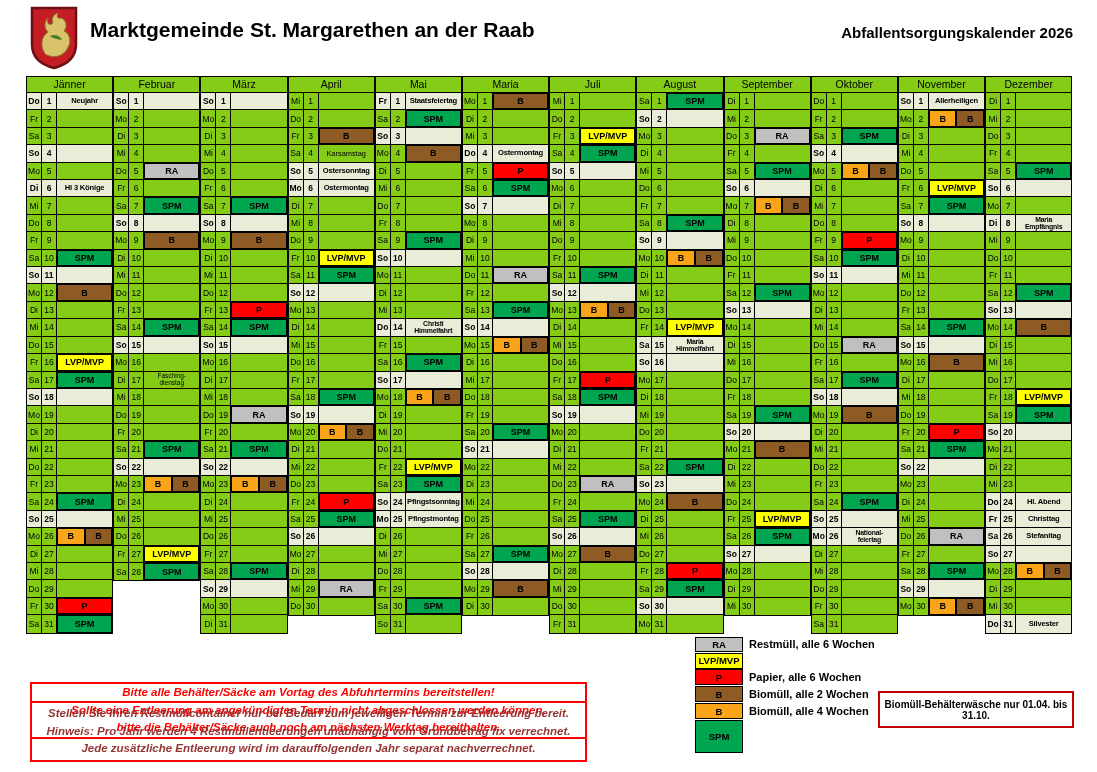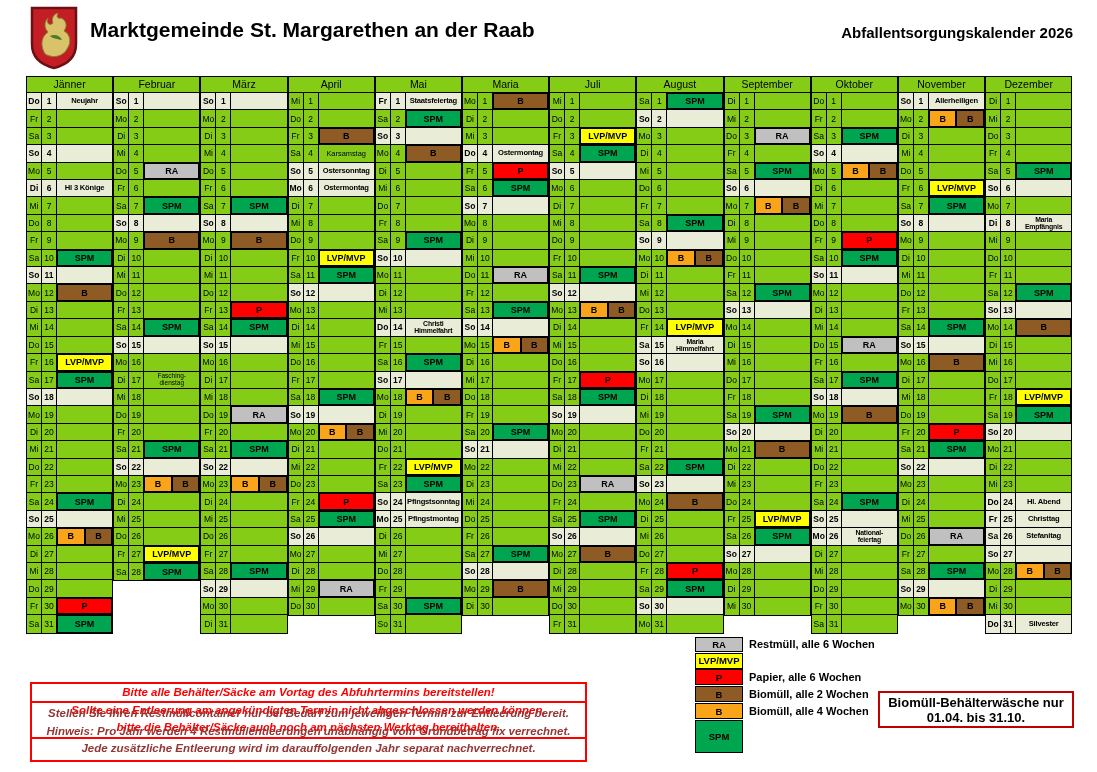--- a/index.html
+++ b/index.html
@@ -45,21 +45,21 @@
   
   .legend{position:absolute;left:695px;top:636px;}
   .legend-row{display:flex;align-items:center;}
   .swatch{width:48px;height:15.5px;box-sizing:border-box;border:1.8px solid var(--border);
           display:flex;align-items:center;justify-content:center;
           font-size:9.5px;font-weight:bold;flex:none;}
   .swatch.tall{height:33px;}
   .legend-label{margin-left:6px;font-size:11px;font-weight:bold;white-space:pre-line;line-height:1.55;}
   .bio-box{position:absolute;left:878px;top:691px;width:196px;height:37px;box-sizing:border-box;
            border:2.5px solid var(--bio-border);display:flex;align-items:center;justify-content:center;
-           text-align:center;font-size:13px;font-weight:bold;}
+           text-align:center;font-size:10px;font-weight:bold;}
 </style>
 </head>
 <body style="--sunday-bg: #E9ECD6; --border: #000000; --notice-red: #FF0000; --notice-dark-red: #943634; --bio-border: #C00000;">
 
 <svg class="crest" viewBox="0 0 48 64" aria-hidden="true">
   <path d="M2 2 H46 V38 C46 52 36 59 24 62 C12 59 2 52 2 38 Z" fill="#C41E25" stroke="#6E1013" stroke-width="2.5"></path>
   <path d="M14 46 C10 38 12 30 18 26 C14 22 14 16 18 12 C16 18 20 20 23 17 C21 12 24 8 28 7 C26 11 28 13 31 12 C36 14 38 20 34 25 C40 28 42 36 37 43 C34 49 26 52 20 50 C16 49 15 48 14 46 Z" fill="#D9C36A" stroke="#8A7A33" stroke-width="1"></path>
   <path d="M20 30 C24 28 30 29 32 34 C28 33 23 33 20 30 Z" fill="#4E7A2E"></path>
 </svg>
 <h1 class="main-title">Marktgemeinde St. Margarethen an der Raab</h1>

